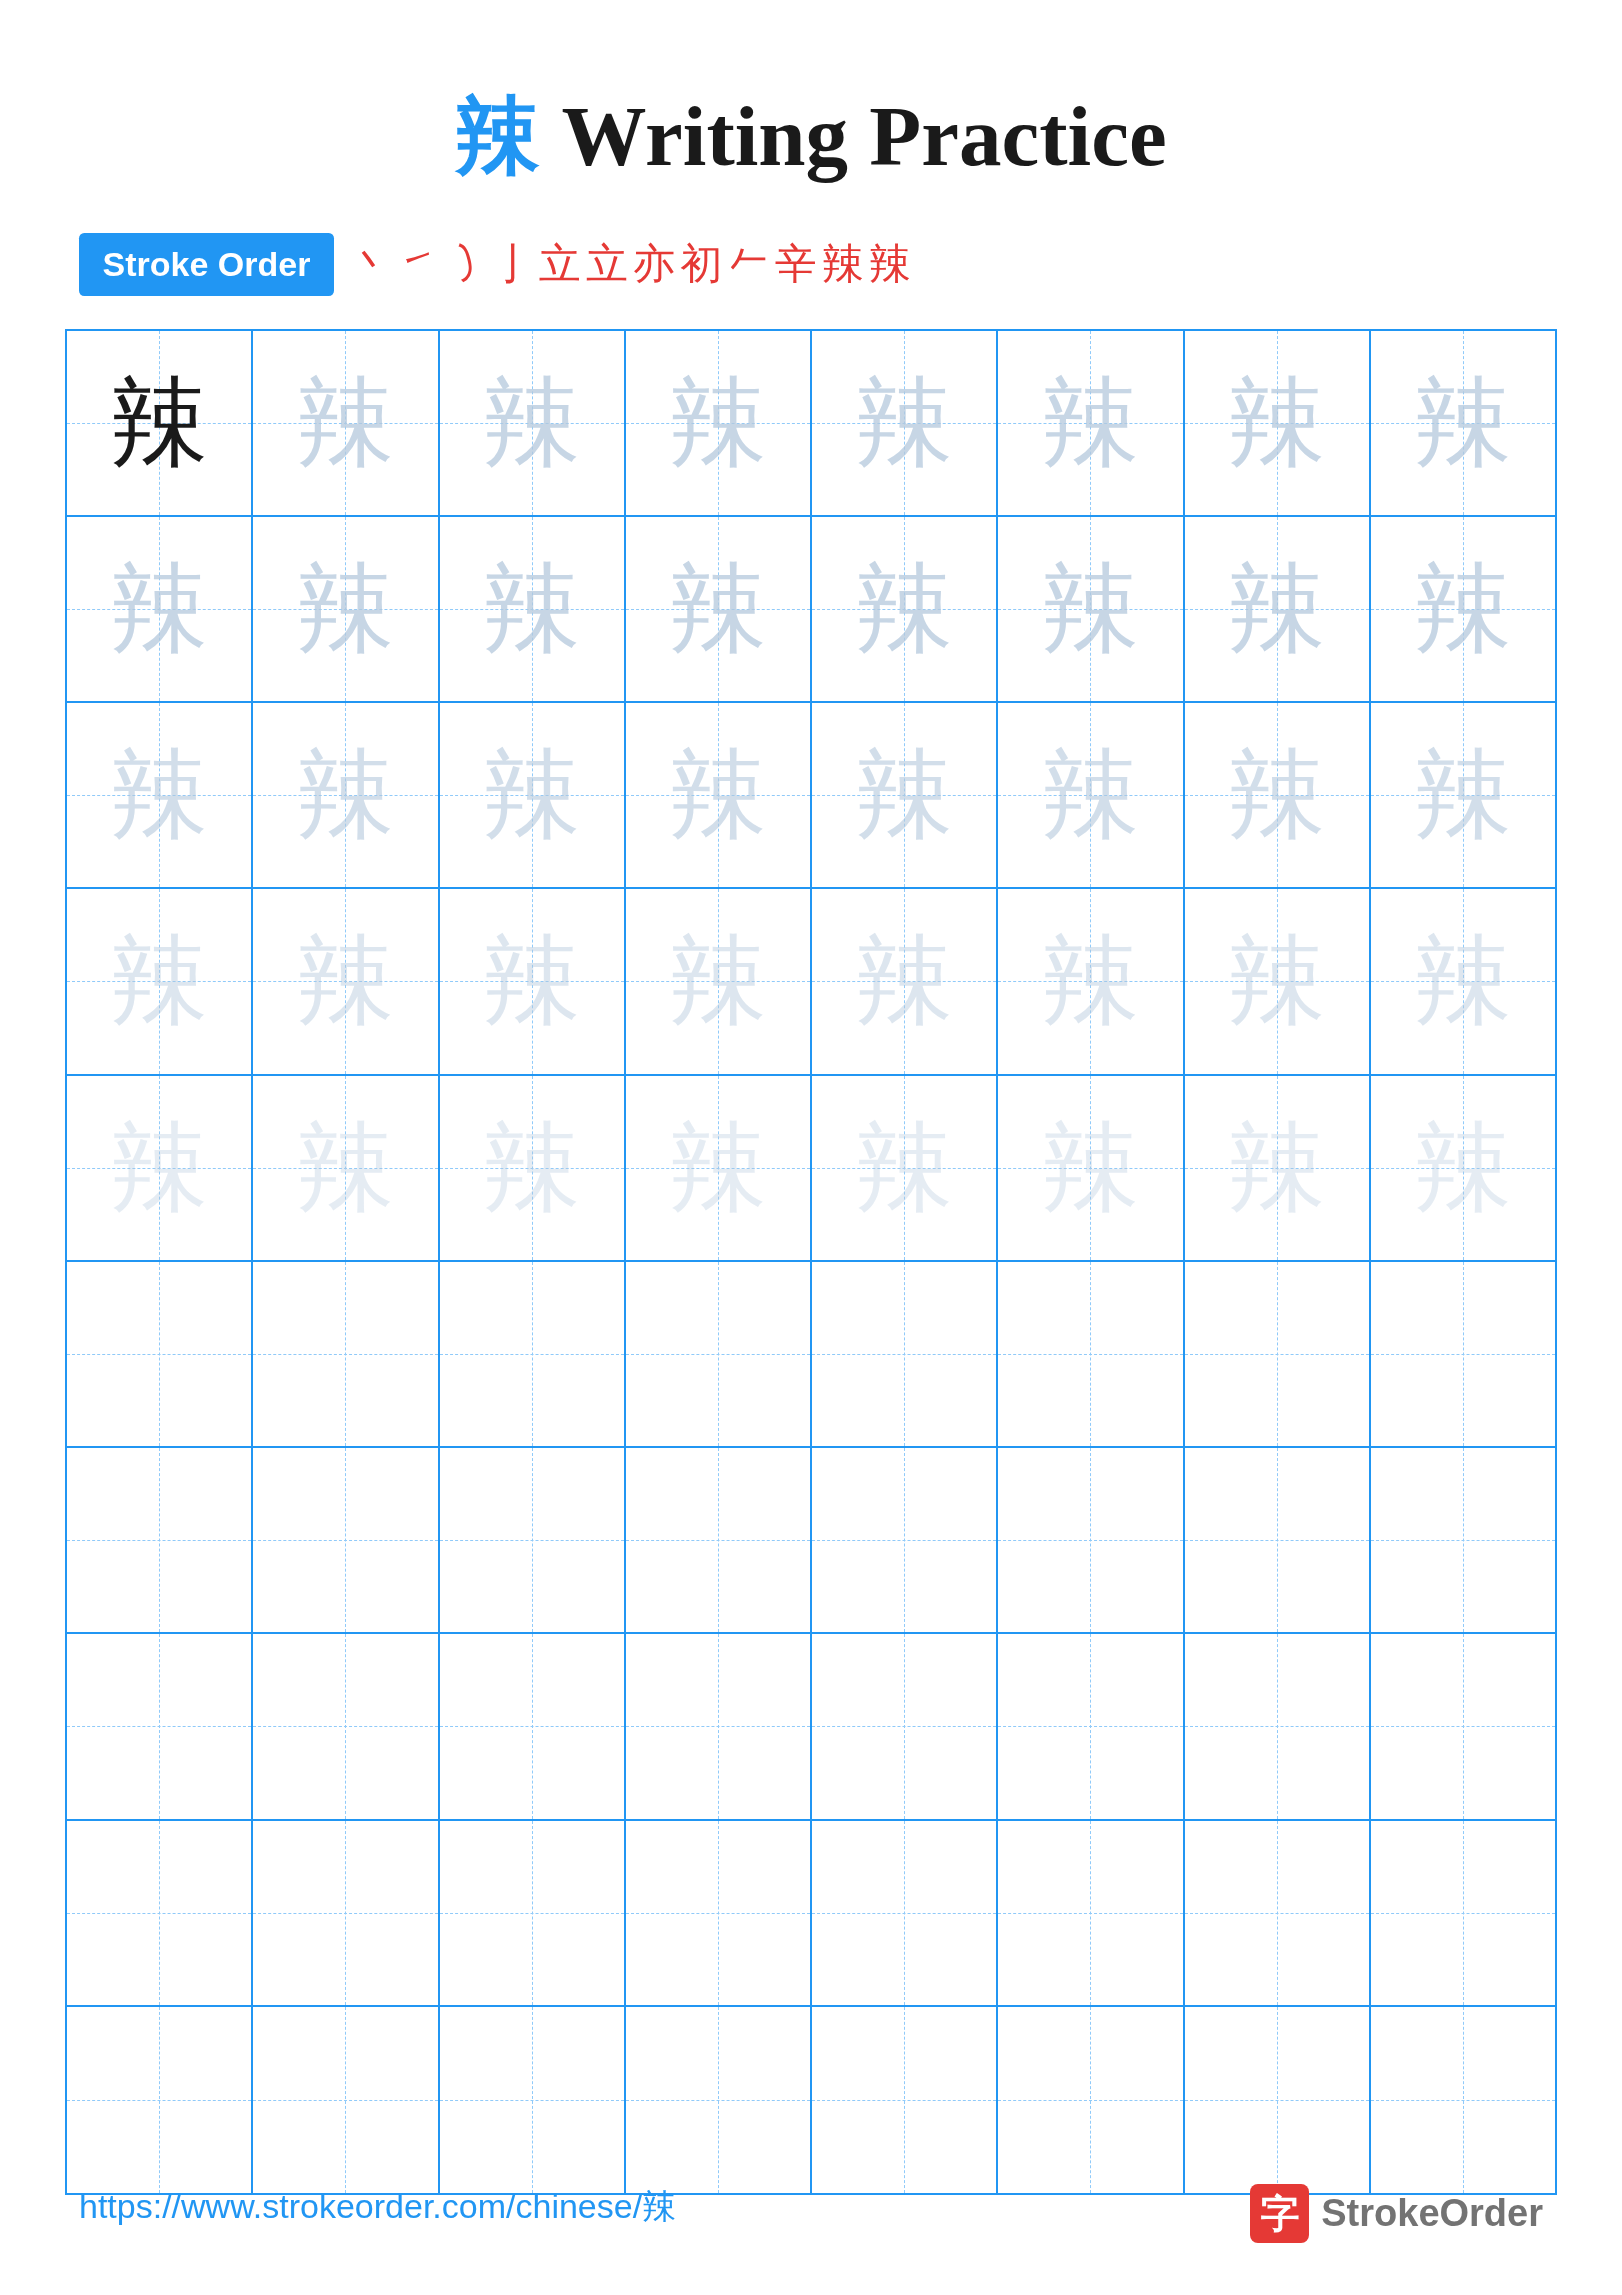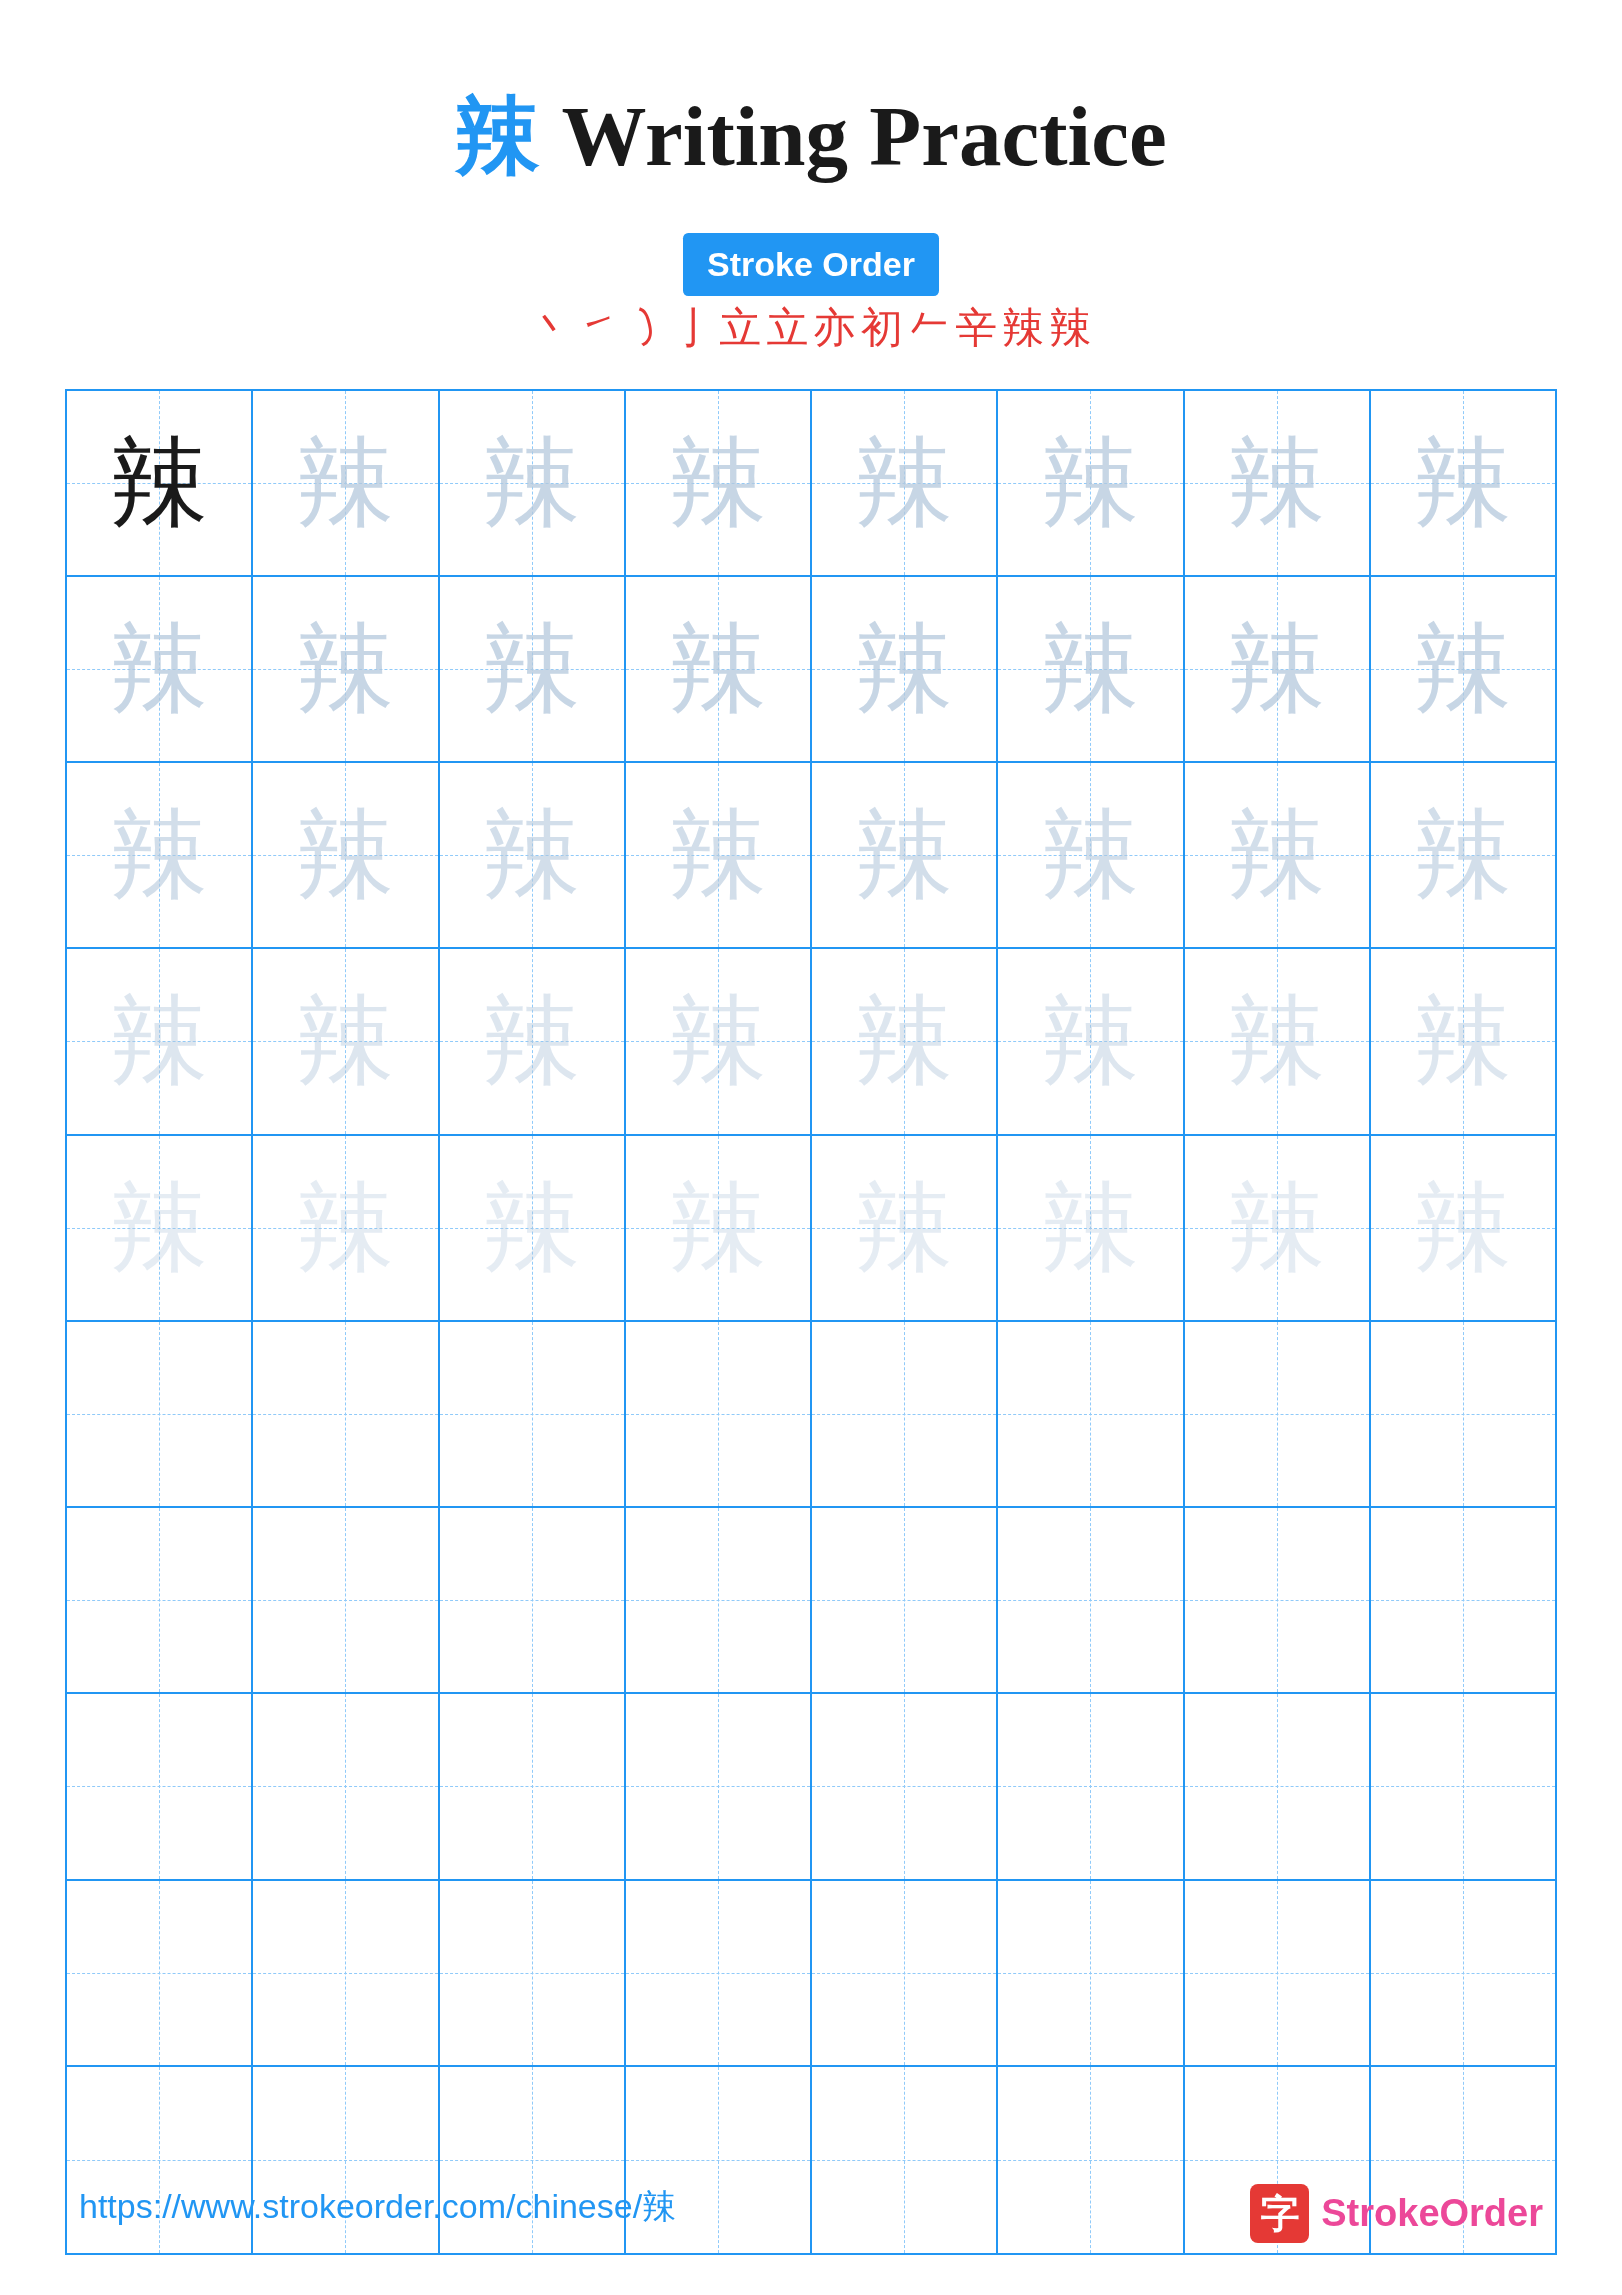--- a/index.html
+++ b/index.html
@@ -24,22 +24,21 @@
     }
     .title-text {
       color: #1a1a1a;
     }
 
     .stroke-order-section {
       display: flex;
       align-items: center;
       padding: 0 79px;
       margin-bottom: 33px;
-      gap: 4px;
-      flex-direction: column;
+      gap: 16px;
     }
     .stroke-order-badge {
       background: #2196F3;
       color: white;
       font-size: 34px;
       font-weight: bold;
       padding: 11.8px 23.6px;
       border-radius: 5.2px;
       white-space: nowrap;
       font-family: sans-serif;
@@ -155,21 +154,21 @@
       display: flex;
       align-items: center;
       justify-content: center;
       font-size: 39px;
       font-weight: bold;
       border-radius: 7.9px;
     }
     .brand-name {
       font-size: 38px;
       font-weight: bold;
-      color: #ec4899;
+      color: #737373;
       font-family: sans-serif;
     }
   </style>
 </head>
 <body>
 
 <div class="page-title">
   <span class="title-char">辣</span><span class="title-text"> Writing Practice</span>
 </div>
 

